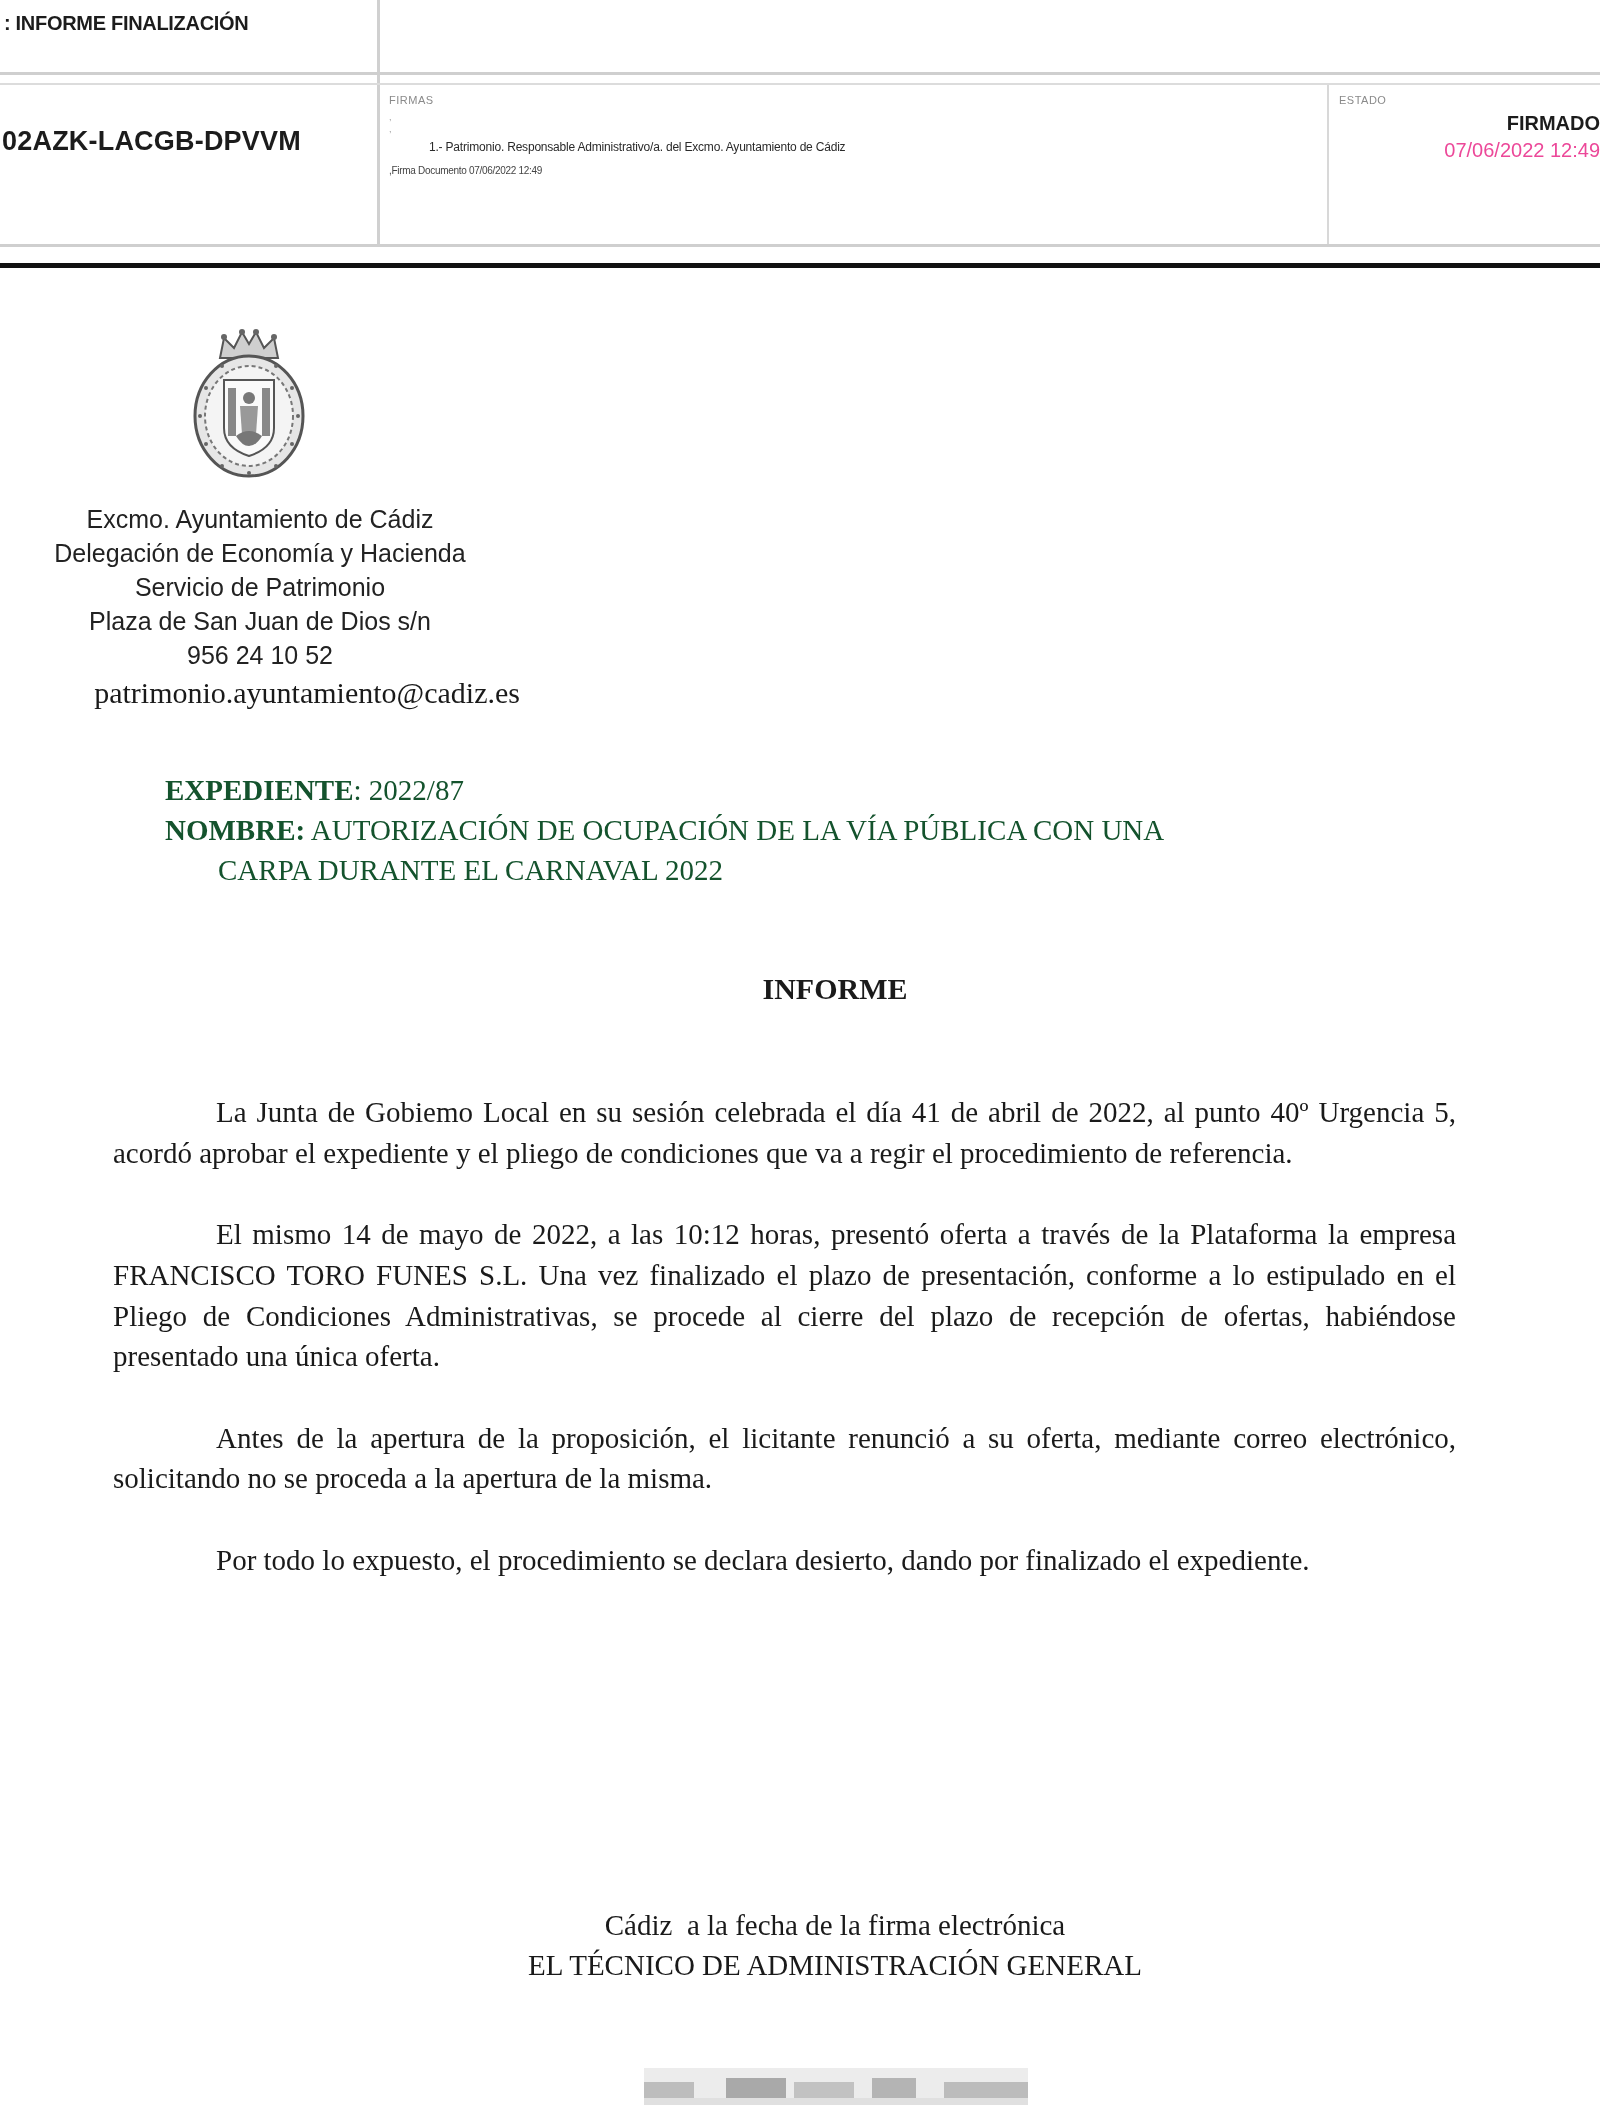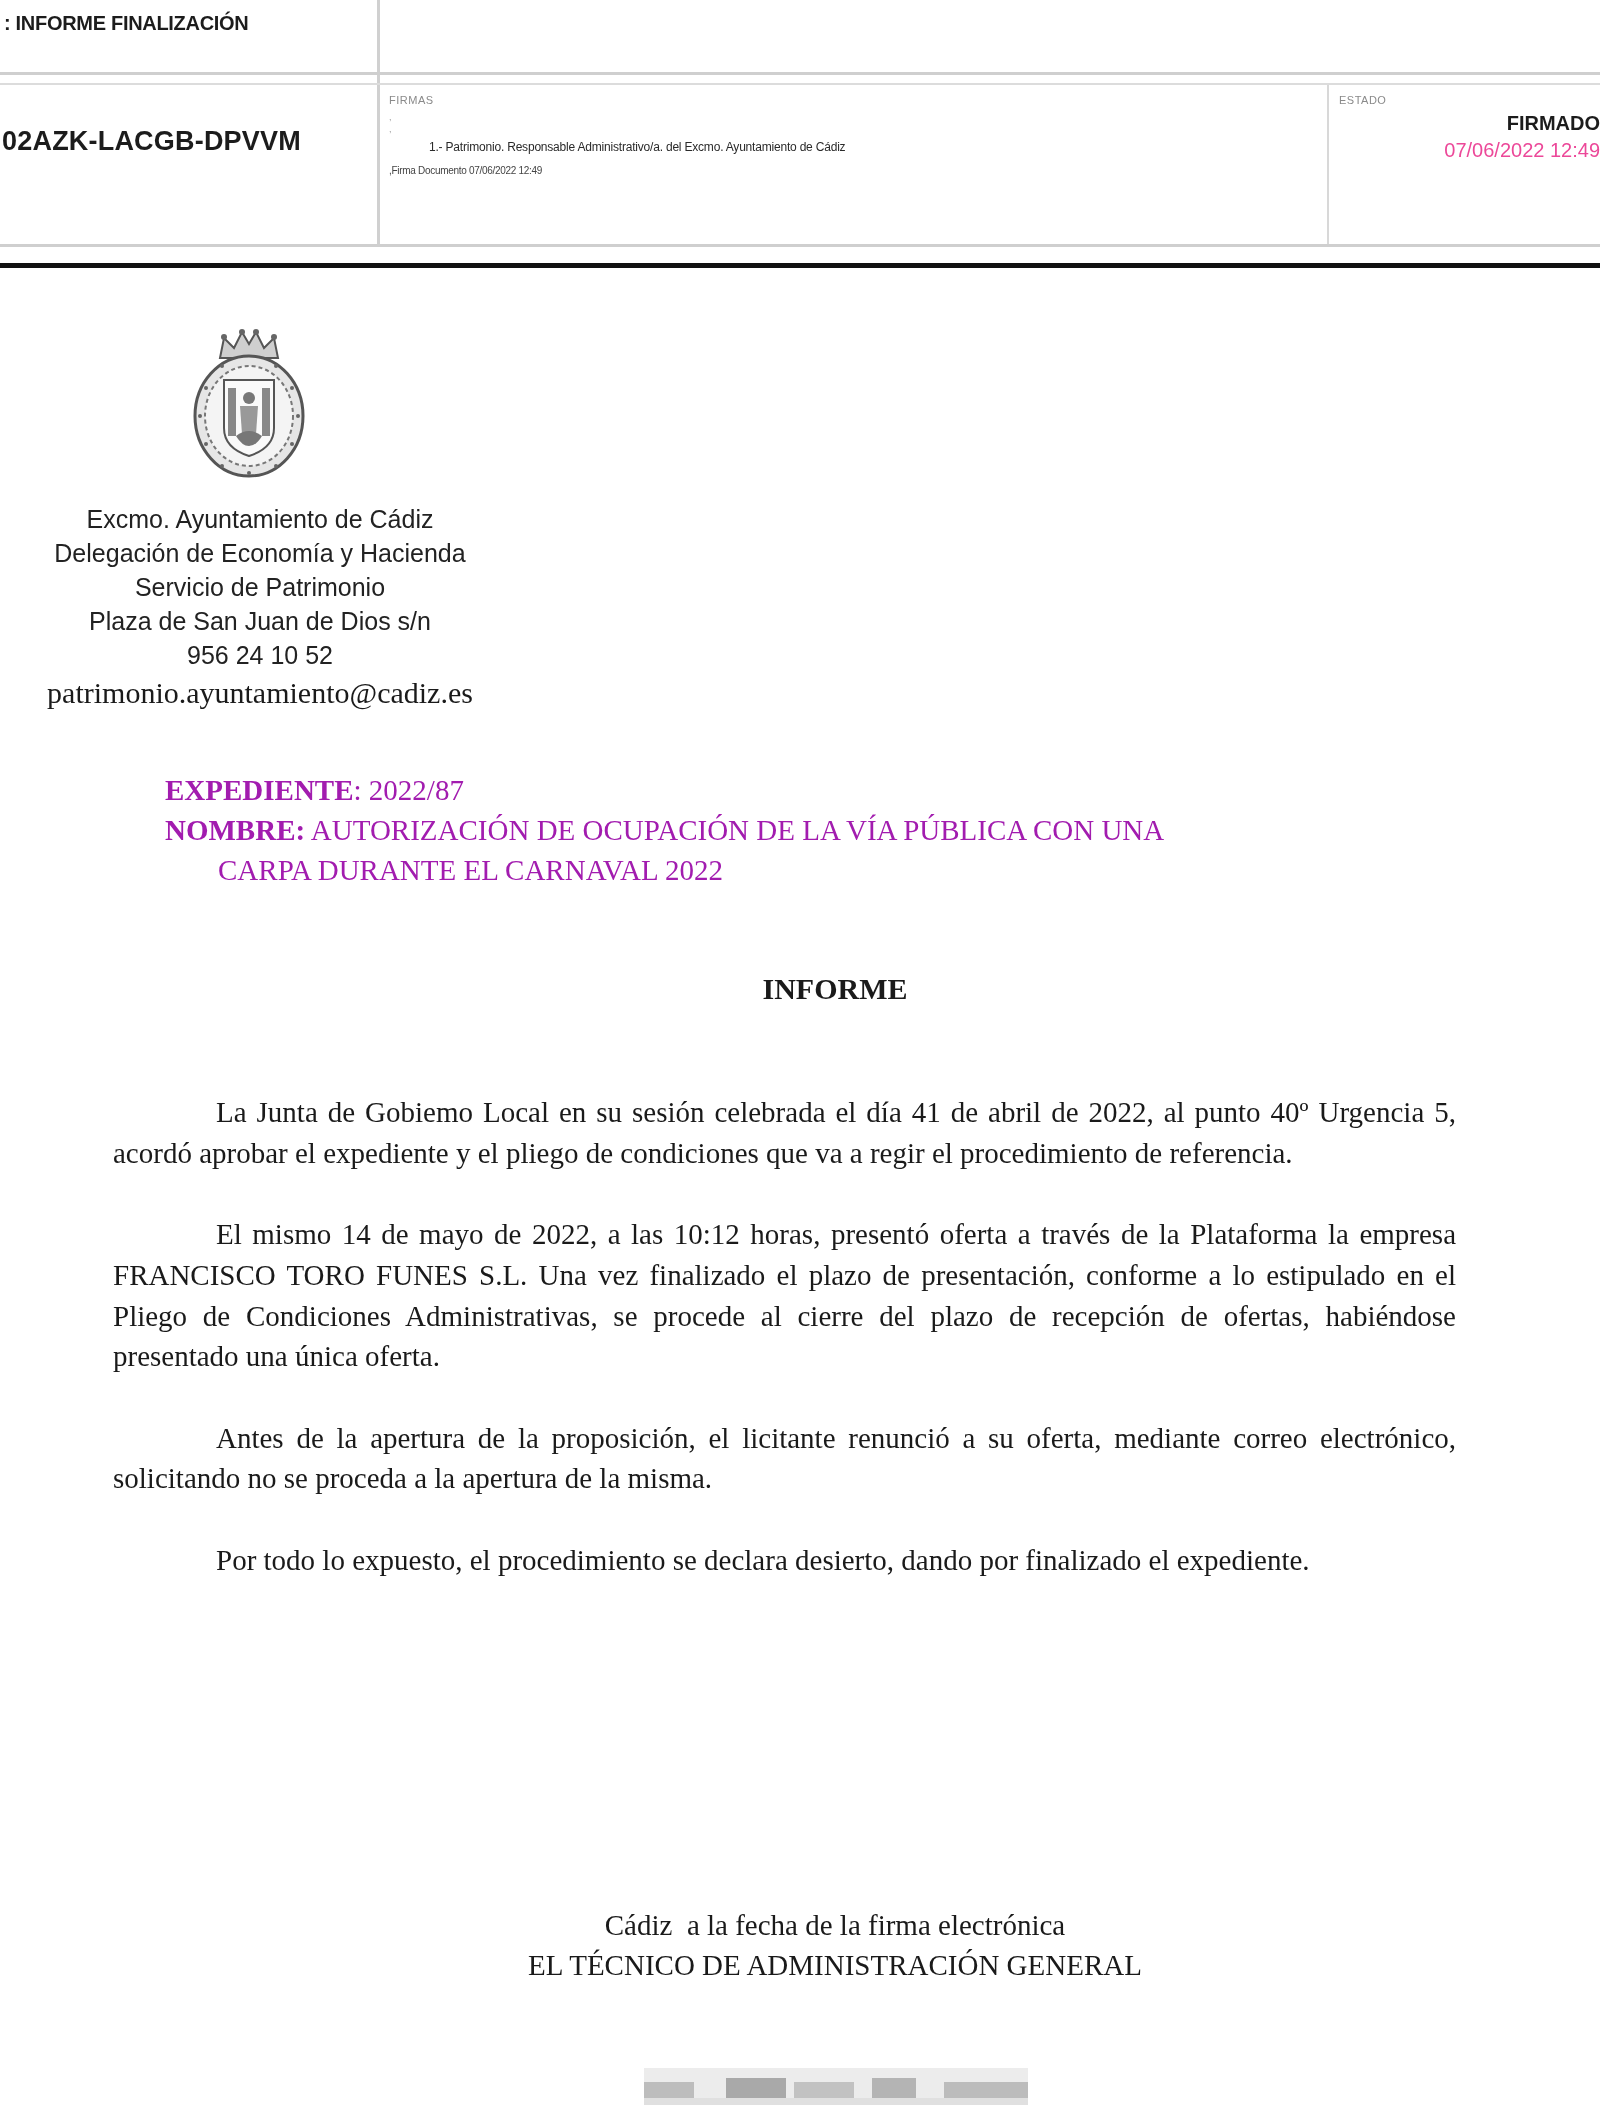--- a/index.html
+++ b/index.html
@@ -18,24 +18,24 @@
   .signer { position: absolute; left: 389px; top: 140px; font-size: 12px; color: #2a2a2a; letter-spacing: -0.2px; margin-left: 40px; }
   .signer-sub { position: absolute; left: 389px; top: 165px; font-size: 10px; color: #444; letter-spacing: -0.3px; }
   .state { position: absolute; left: 1430px; width: 170px; text-align: right; color: #1c1c1c; }
   .state-status { top: 112px; font-size: 20px; font-weight: bold; }
   .state-date { top: 139px; font-size: 20px; color: #ec4899; }
 
   
   .logo { position: absolute; left: 190px; top: 328px; width: 118px; height: 152px; }
   .org { position: absolute; left: 0; width: 520px; text-align: center; }
   .org-line { font-size: 25px; line-height: 34px; color: #222; }
-  .org-email { font-size: 30px; line-height: 40px; color: #1a1a1a; }
+  .org-email { font-size: 30px; line-height: 40px; color: #1a1a1a; text-align: right; }
 
   
-  .meta { position: absolute; left: 165px; top: 770px; font-size: 29px; line-height: 40px; color: #a21caf; }
+  .meta { position: absolute; left: 165px; top: 770px; font-size: 29px; line-height: 40px; color: #14532d; }
   .meta b { font-weight: bold; }
   .meta .indent { padding-left: 53px; display: block; }
   .doc-heading { position: absolute; left: 0; width: 1670px; top: 972px; text-align: center; font-size: 30px; font-weight: bold; }
   .body-text { position: absolute; left: 113px; width: 1343px; top: 1092px; font-size: 29px; line-height: 40.7px; text-align: justify; color: #1a1a1a; }
   .body-text p { margin: 0 0 40.7px 0; text-indent: 103px; }
   .closing { position: absolute; left: 0; width: 1670px; top: 1905px; text-align: center; font-size: 29px; line-height: 40px; }
   .blurred-name { position: absolute; left: 644px; top: 2068px; width: 384px; height: 44px; }
   .blurred-name span { position: absolute; display: block; }
 </style>
 </head>

